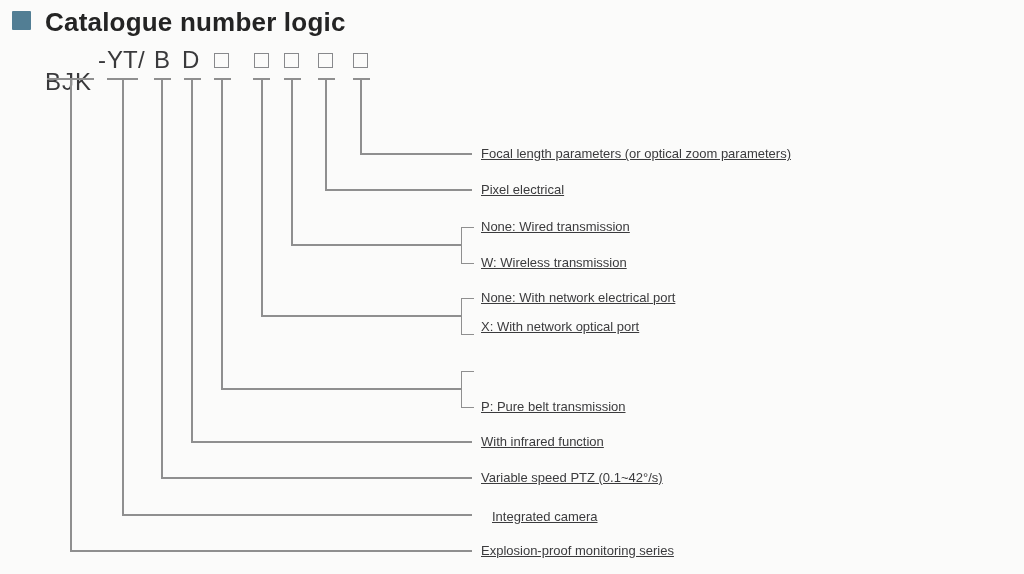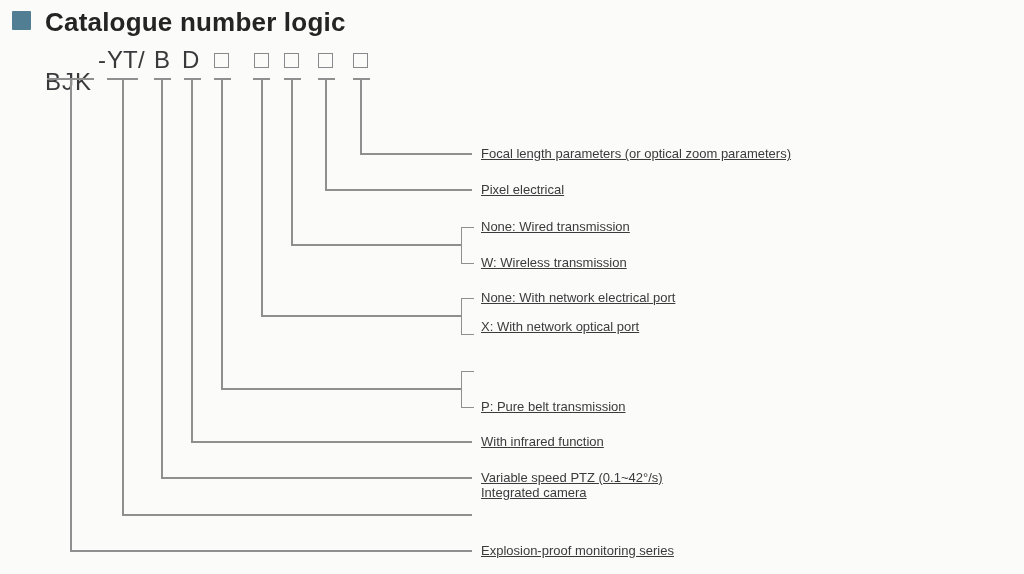--- a/index.html
+++ b/index.html
@@ -91,16 +91,16 @@
 
   <div class="label" style="top:141px;">Focal length parameters (or optical zoom parameters)</div>
   <div class="label" style="top:177px;">Pixel electrical</div>
   <div class="label" style="top:214px;">None: Wired transmission</div>
   <div class="label" style="top:250px;">W: Wireless transmission</div>
   <div class="label" style="top:285px;">None: With network electrical port</div>
   <div class="label" style="top:314px;">X: With network optical port</div>
   <div class="label" style="top:394px;">P: Pure belt transmission</div>
   <div class="label" style="top:429px;text-align:right;">With infrared function</div>
   <div class="label" style="top:465px;text-align:center;">Variable speed PTZ (0.1~42°/s)</div>
-  <div class="label" style="top:480px;">Integrated camera</div>
+  <div class="label" style="top:504px;margin-left:11px;">Integrated camera</div>
   <div class="label" style="top:538px;">Explosion-proof monitoring series</div>
 
 </div>
 
 </body></html>

